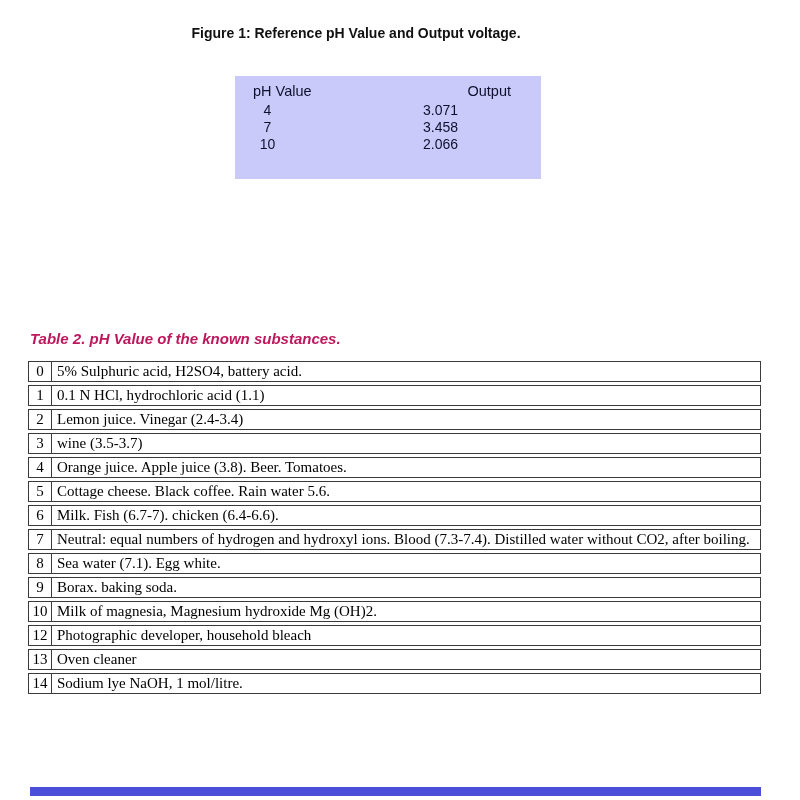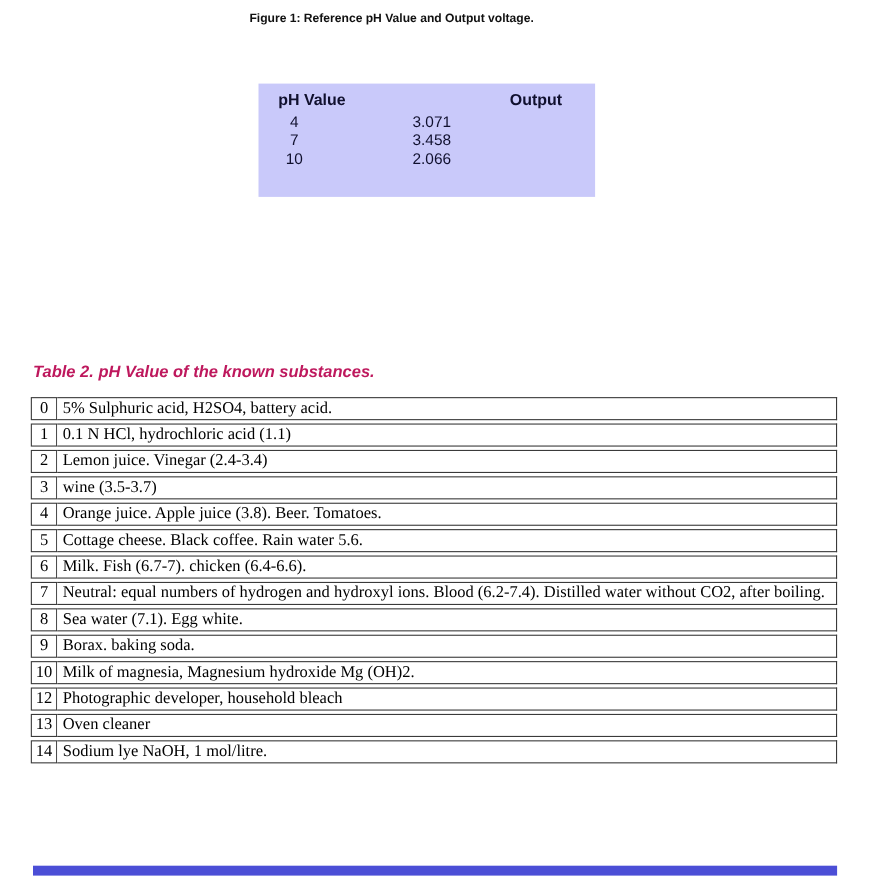--- a/index.html
+++ b/index.html
@@ -12,54 +12,54 @@
     overflow: hidden;
   }
   .page {
     position: relative;
     width: 800px;
     height: 800px;
     background: #ffffff;
   }
   .fig-title {
     position: absolute;
-    top: 11px;
+    top: 25px;
     left: 0;
     width: 712px;
     margin: 0;
     text-align: center;
-    font-size: 11px;
+    font-size: 14px;
     font-weight: bold;
     color: #111111;
     font-family: "Liberation Sans", sans-serif;
   }
   .ref-table-wrap {
     position: absolute;
     left: 235px;
     top: 76px;
     width: 306px;
     padding: 7px 0 26px 0;
   }
   .ref-table {
     width: 100%;
     border-collapse: collapse;
     font-family: "Liberation Sans", sans-serif;
     font-size: 14px;
     color: #10102e;
   }
   .ref-table th {
-    font-weight: bold;
+    font-weight: normal;
     font-size: 14.5px;
     padding: 0 0 3px 0;
   }
   .ref-table th.ph-h { text-align: left; padding-left: 18px; width: 140px; }
   .ref-table th.out-h { text-align: right; padding-right: 30px; margin-top: 48px; }
   .ref-table td { line-height: 17px; padding: 0; }
   .ref-table td.ph-c { text-align: center; padding-right: 75px; width: 140px; }
-  .ref-table td.out-c { text-align: left; padding-right: 35px; }
+  .ref-table td.out-c { text-align: center; padding-right: 35px; }
   .table2-caption {
     position: absolute;
     top: 330px;
     left: 30px;
     margin: 0;
     font-family: "Liberation Sans", sans-serif;
     font-size: 15px;
     font-weight: bold;
     font-style: italic;
     color: #be185d;
@@ -160,21 +160,21 @@
         <tr>
           <td class="ph">5</td>
           <td class="desc">Cottage cheese. Black coffee. Rain water 5.6.</td>
         </tr>
         <tr>
           <td class="ph">6</td>
           <td class="desc">Milk. Fish (6.7-7). chicken (6.4-6.6).</td>
         </tr>
         <tr>
           <td class="ph">7</td>
-          <td class="desc">Neutral: equal numbers of hydrogen and hydroxyl ions. Blood (6.2-7.4). Distilled water without CO2, after boiling.</td>
+          <td class="desc">Neutral: equal numbers of hydrogen and hydroxyl ions. Blood (7.3-7.4). Distilled water without CO2, after boiling.</td>
         </tr>
         <tr>
           <td class="ph">8</td>
           <td class="desc">Sea water (7.1). Egg white.</td>
         </tr>
         <tr>
           <td class="ph">9</td>
           <td class="desc">Borax. baking soda.</td>
         </tr>
         <tr>

